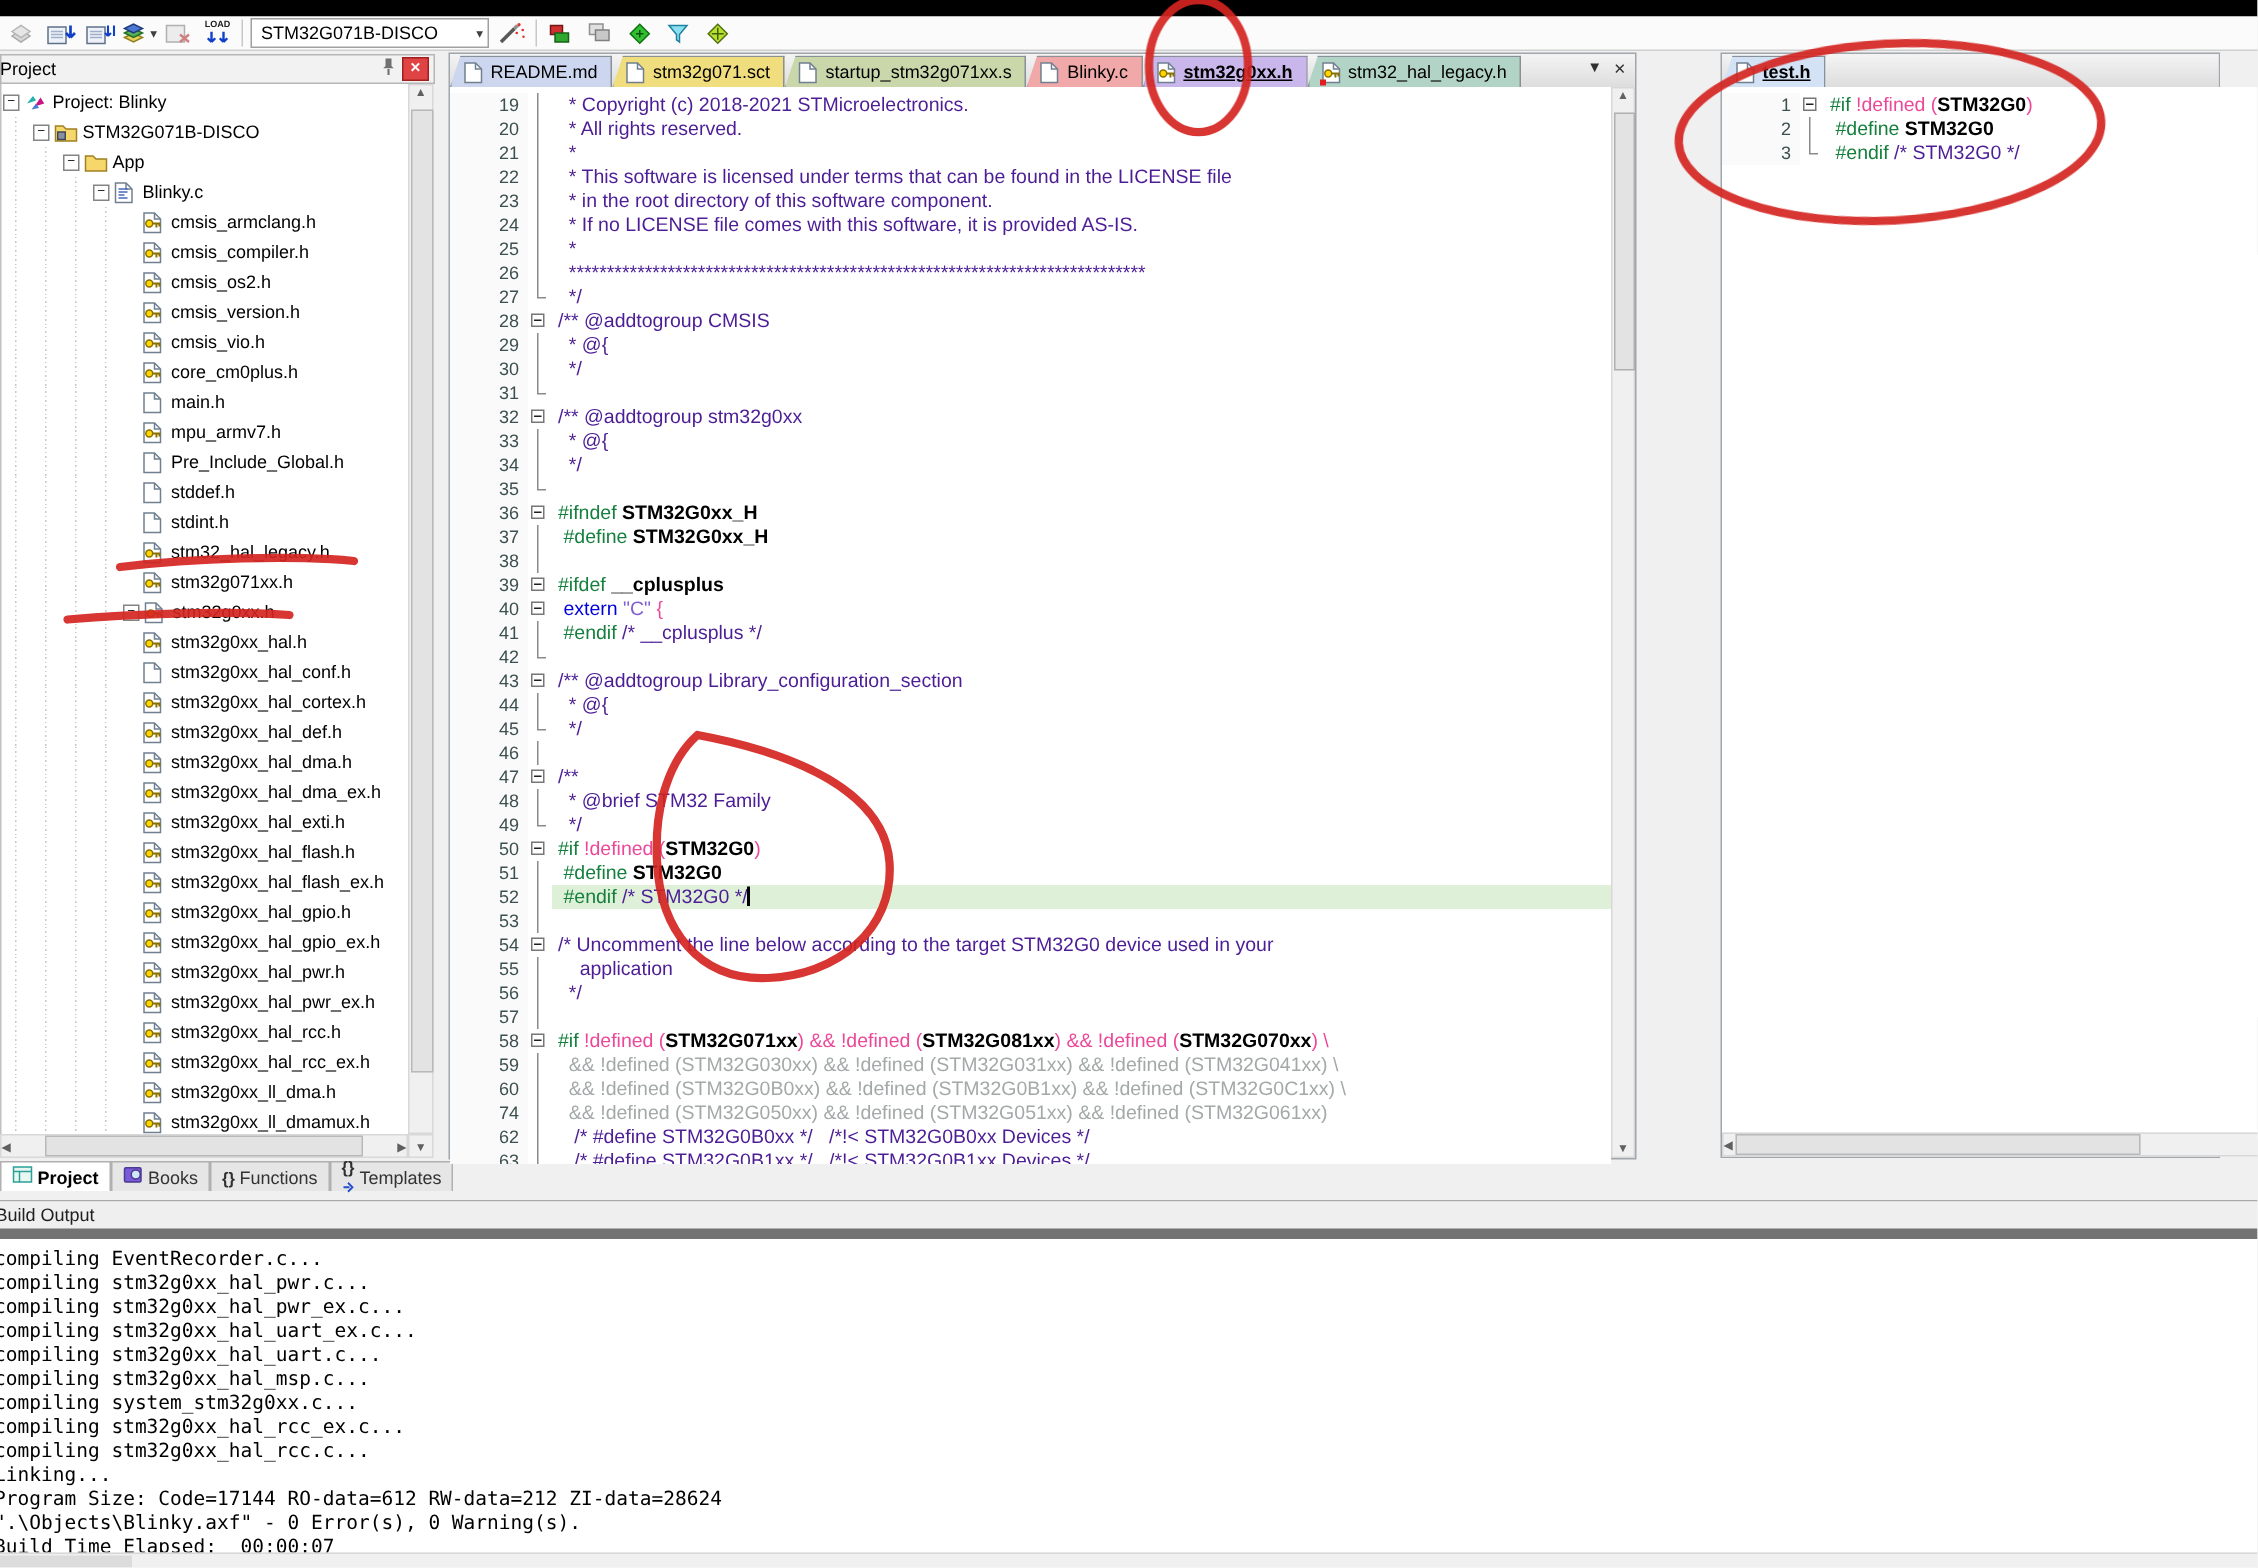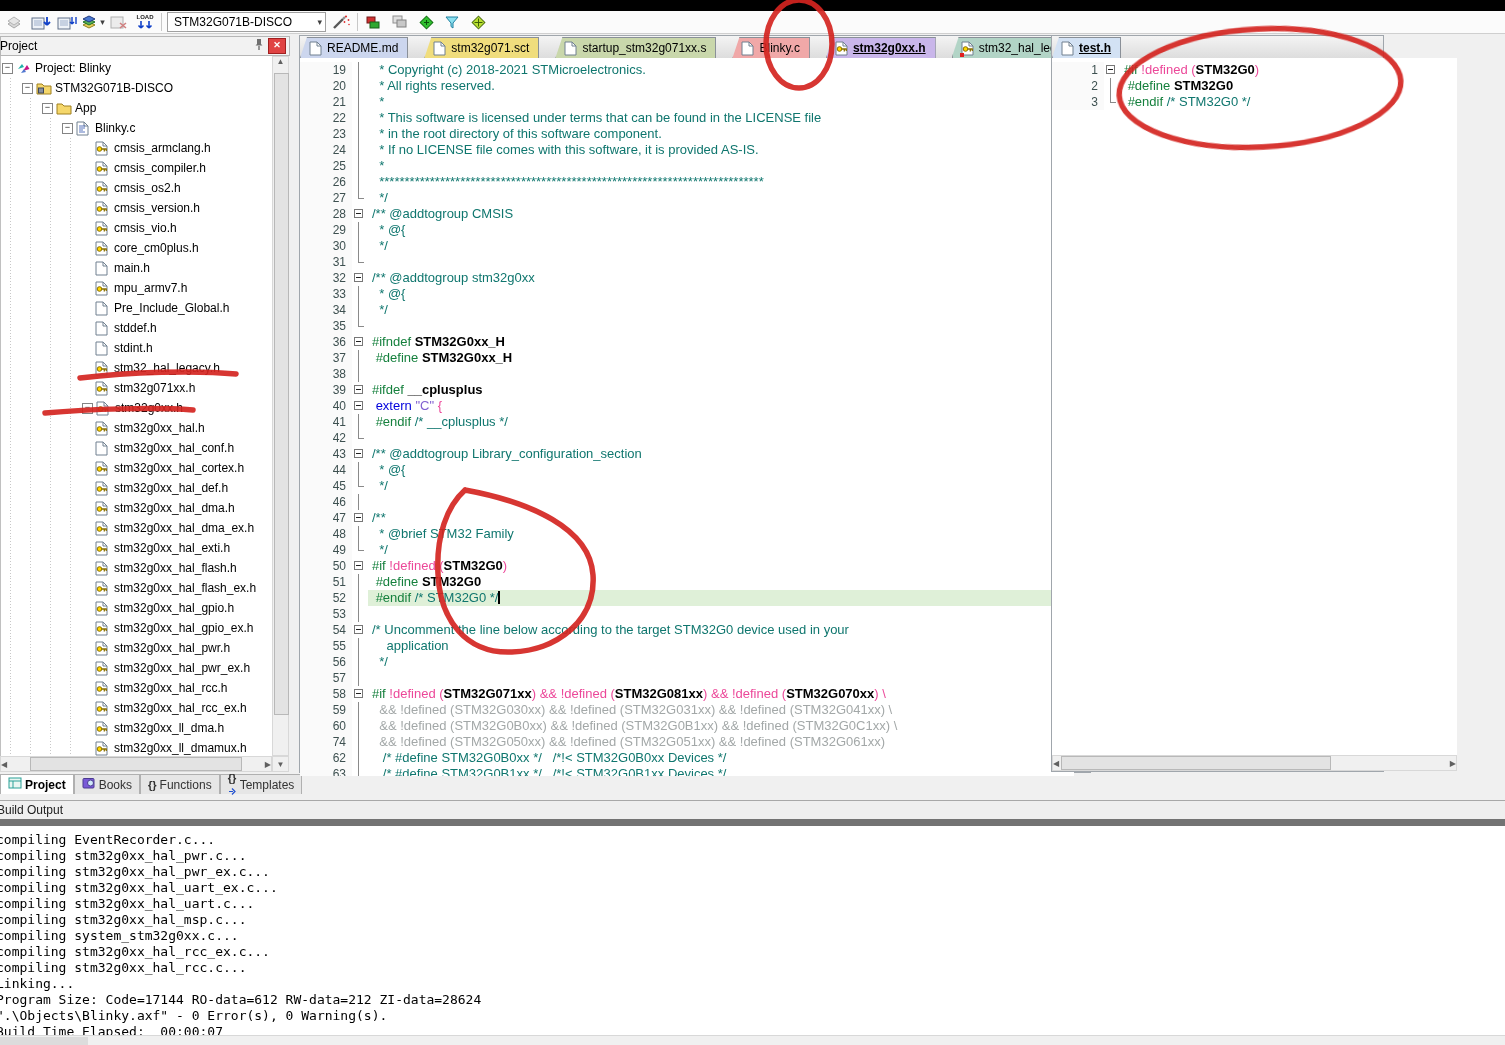--- a/index.html
+++ b/index.html
@@ -36,44 +36,44 @@
   #lp-hscroll{left:0;top:720px;width:272px;height:16px;display:flex;align-items:center;justify-content:space-between}
   #lp-hthumb{height:12px;width:210px;background:#e3e3e3;border:1px solid #b8b8b8}
   #lp-corner{left:272px;top:720px;width:17px;height:16px;display:flex;align-items:center;justify-content:center}
   
   #lp-tabs{left:0;top:739px;width:290px;height:19px;display:flex;align-items:flex-end;background:#f0f0f0}
   .ltab{display:flex;align-items:center;gap:3px;padding:2px 7px;border:1px solid #b0b0b0;border-bottom:none;background:#e6e6e6;font-size:12px;color:#333;height:15px}
   .ltab.active{background:#fff;font-weight:bold;color:#000}
   .fn{font-weight:bold;color:#303030;font-size:11px}
   
   .tabbar{left:0;top:0;right:0;height:22px;background:linear-gradient(#f4f4f4,#dddddd);border-bottom:1px solid #9aa0a6;display:flex;align-items:flex-end;position:absolute}
-  .tab{display:flex;align-items:center;height:21px;padding:0 9px 0 8px;margin-right:16px;clip-path:polygon(7px 0,100% 0,100% 100%,0 100%);border:1px solid #8a9098;border-bottom:none;box-sizing:border-box;font-size:12px;white-space:nowrap}
+  .tab{display:flex;align-items:center;height:21px;padding:0 9px 0 8px;margin-right:0;clip-path:polygon(7px 0,100% 0,100% 100%,0 100%);border:1px solid #8a9098;border-bottom:none;box-sizing:border-box;font-size:12px;white-space:nowrap}
   .tab .lbl{margin-left:4px}
   .tab.active .lbl{font-weight:bold;text-decoration:underline}
   .tabicon{position:relative;display:flex;align-items:center}
   .mod{position:absolute;left:-1px;bottom:-1px;width:4px;height:4px;background:#e02020}
   .tb-ctrl{position:absolute;top:4px;font-size:10px;color:#303030}
   #maineditor{left:300px;top:36px;width:790px;height:736px;background:#fff;outline:1px solid #a0a6ac}
   #code{left:0;top:22px;width:774px;height:714px;background:#fff;overflow:hidden;padding-top:4px;position:absolute}
   #med-vscroll{left:774px;top:22px;width:16px;height:714px;position:absolute}
   #med-vthumb{left:1px;top:16px;width:12px;height:170px;background:#e3e3e3;border:1px solid #b0b0b0;position:absolute}
   .cl{display:flex;height:16px;line-height:16px;font-family:Liberation Sans, sans-serif;font-size:13px;white-space:pre}
   .ln{width:46px;text-align:right;padding-right:6px;color:#3d5050;flex:0 0 auto;background:#fafafa;font-size:12px}
   .fold{width:16px;flex:0 0 auto;position:relative}
   .ct{flex:1;padding-left:4px}
   .ct.hl{background:#dff0d8}
   .f-c::before{content:"";position:absolute;left:6px;top:0;bottom:0;border-left:1px solid #8a8a8a}
   .f-e::before{content:"";position:absolute;left:6px;top:0;height:8px;border-left:1px solid #8a8a8a}
   .f-e::after{content:"";position:absolute;left:6px;top:8px;width:6px;border-top:1px solid #8a8a8a}
   .f-o::before{content:"";position:absolute;left:2px;top:3px;width:9px;height:9px;border:1px solid #777;background:#fff;box-sizing:border-box}
   .f-o::after{content:"";position:absolute;left:4px;top:7px;width:5px;border-top:1px solid #202020}
-  .tc{color:#0f766e}.tp{color:#15803d}.tb{color:#000;font-weight:bold}.tk{color:#0000dd}.ts{color:#8060d0}.tg{color:#a3a8a8}.tt{color:#ec4899}
+  .tc{color:#4c1d95}.tp{color:#15803d}.tb{color:#000;font-weight:bold}.tk{color:#0000dd}.ts{color:#8060d0}.tg{color:#a3a8a8}.tt{color:#ec4899}
   .cursor{display:inline-block;width:1.5px;height:13px;background:#000;vertical-align:-2px}
   
-  #righteditor{left:1052px;top:36px;width:331px;height:735px;background:#fff;outline:1px solid #a0a6ac}
+  #righteditor{left:1148px;top:36px;width:331px;height:735px;background:#fff;outline:1px solid #a0a6ac}
   #rcode{left:0;top:22px;width:405px;height:697px;background:#fff;overflow:hidden;padding-top:4px;position:absolute}
   #red-hscroll{left:0;top:719px;width:405px;height:16px;position:absolute;display:flex;align-items:center;justify-content:space-between}
   #red-hthumb{height:12px;width:268px;background:#e3e3e3;border:1px solid #b8b8b8;margin-right:auto;margin-left:2px}
   
   #build{left:0;top:800px;width:1505px;height:245px;background:#fff;border-top:1px solid #a8a8a8}
   #build-title{height:18px;background:#efefef;border-bottom:7px solid #737373;font-size:12px;line-height:18px;padding-left:3px;text-indent:-6px;color:#202020}
   #build-body{font-family:"DejaVu Sans Mono",monospace;font-size:13px;line-height:16px;padding:6px 0 0 3px;text-indent:-7px;white-space:pre}
   #build-hscroll{position:absolute;left:0;bottom:0;width:1505px;height:10px;background:#f0f0f0;border-top:1px solid #d8d8d8}
   #build-hthumb{position:absolute;left:0;top:1px;width:88px;height:8px;background:#dcdcdc}
   

